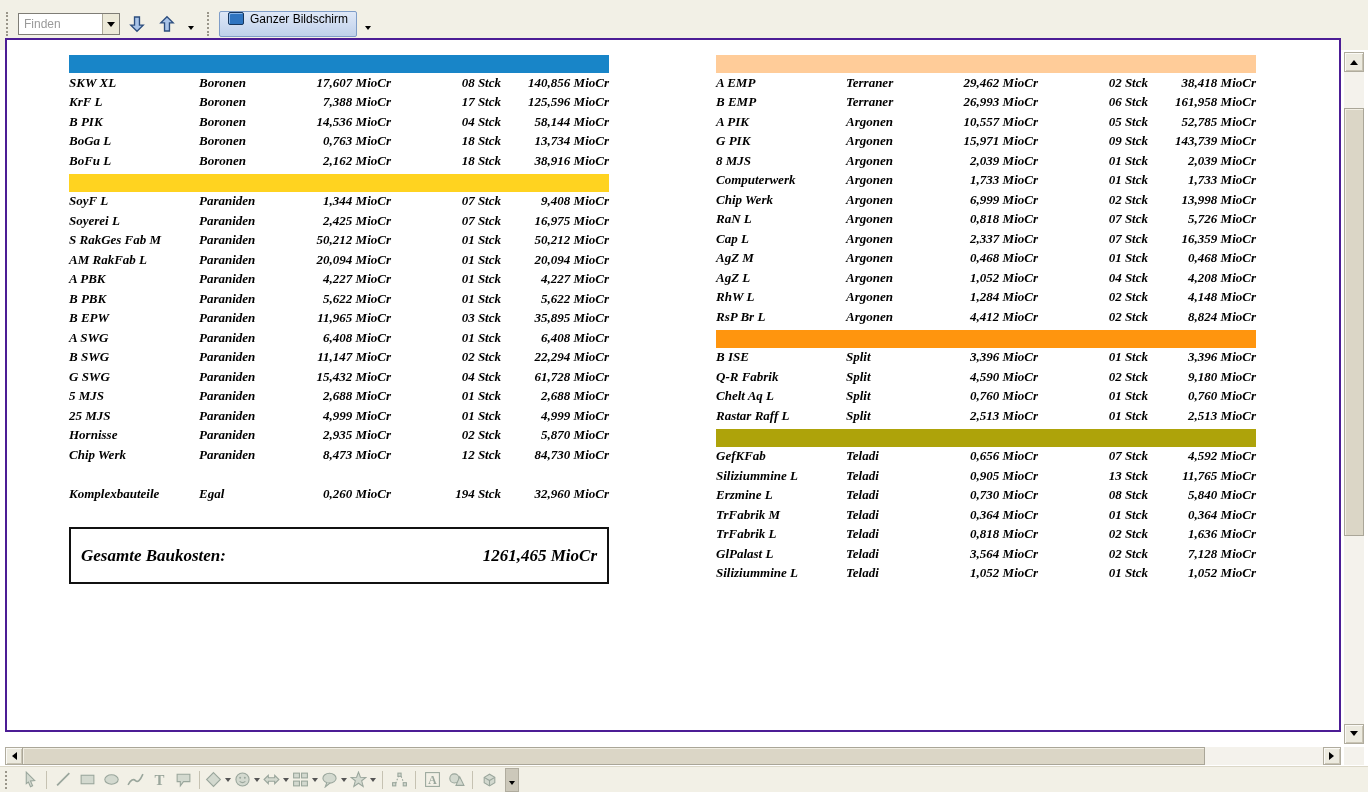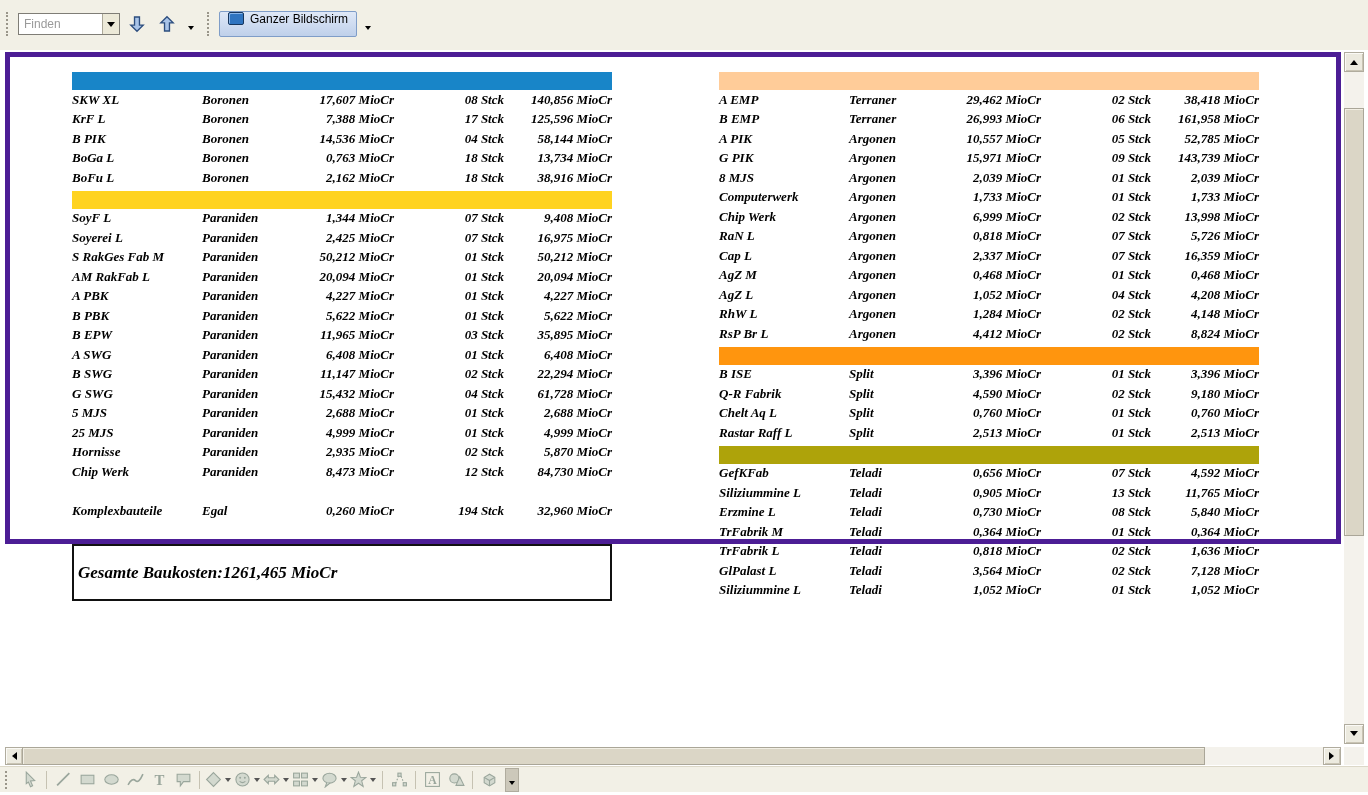--- a/index.html
+++ b/index.html
@@ -26,36 +26,36 @@
   .tb-overflow { width:13px; height:24px; display:flex; align-items:flex-end; justify-content:center;
                  padding-bottom:3px; background:transparent; }
 
   .fs-btn { height:26px; display:flex; gap:6px; padding:0 8px;
             background:linear-gradient(#dfe8f7,#bfd0ea); border:1px solid #7f9dc8; border-radius:2px;
             font-size:12px; color:#000; }
   .monitor-icon { width:16px; height:13px; background:#2f74c0; border:1px solid #16365e;
                   border-radius:2px; box-shadow:inset 1px 1px 0 #8ab6ea; }
 
   
-  .content { position:absolute; left:5px; top:52px; width:1336px; height:492px;
-             background:#fff; border:5px solid #4c1d95; }
+  .content { position:absolute; left:5px; top:38px; width:1336px; height:694px;
+             background:#fff; border:2px solid #4c1d95; }
   .sheet-table { position:absolute; top:15px; width:540px; }
   .sheet-table.left  { left:62px; }
   .sheet-table.right { left:709px; }
   .section-bar { height:18px; width:540px; }
   .section-bar.after { margin-top:3px; }
   .srow { display:grid; grid-template-columns:130px 95px 97px 110px 108px; height:19.5px;
           align-items:center; font:bold italic 13px "Liberation Serif", serif; color:#000;
           white-space:nowrap; }
   .srow .c2, .srow .c3, .srow .c4 { text-align:right; }
   .row-gap { height:20px; }
 
   .total-box { position:absolute; left:62px; top:487px; width:540px; height:57px;
-               border:2px solid #111; display:flex; align-items:center; justify-content:flex-start;
-               padding:0 4px; font:bold italic 17px "Liberation Serif", serif; }
+               border:2px solid #111; display:flex; align-items:center; justify-content:space-between;
+               padding:0 10px; font:bold italic 17px "Liberation Serif", serif; }
 
   
   .vscroll { position:absolute; left:1344px; top:52px; width:20px; height:692px; background:#f4f2ec; }
   .hscroll { position:absolute; left:5px; top:747px; width:1336px; height:18px; background:#f4f2ec; }
   .sb-btn { position:absolute; background:#eceadf; border:1px solid #b0ac9e;
             box-shadow:inset 1px 1px 0 #fbfaf6, inset -1px -1px 0 #c9c4b4;
             display:flex; align-items:center; justify-content:center; }
   .vscroll .sb-btn { left:0; width:20px; height:20px; }
   .vs-up { top:0; } .vs-down { bottom:0; }
   .hscroll .sb-btn { top:0; width:18px; height:18px; }

